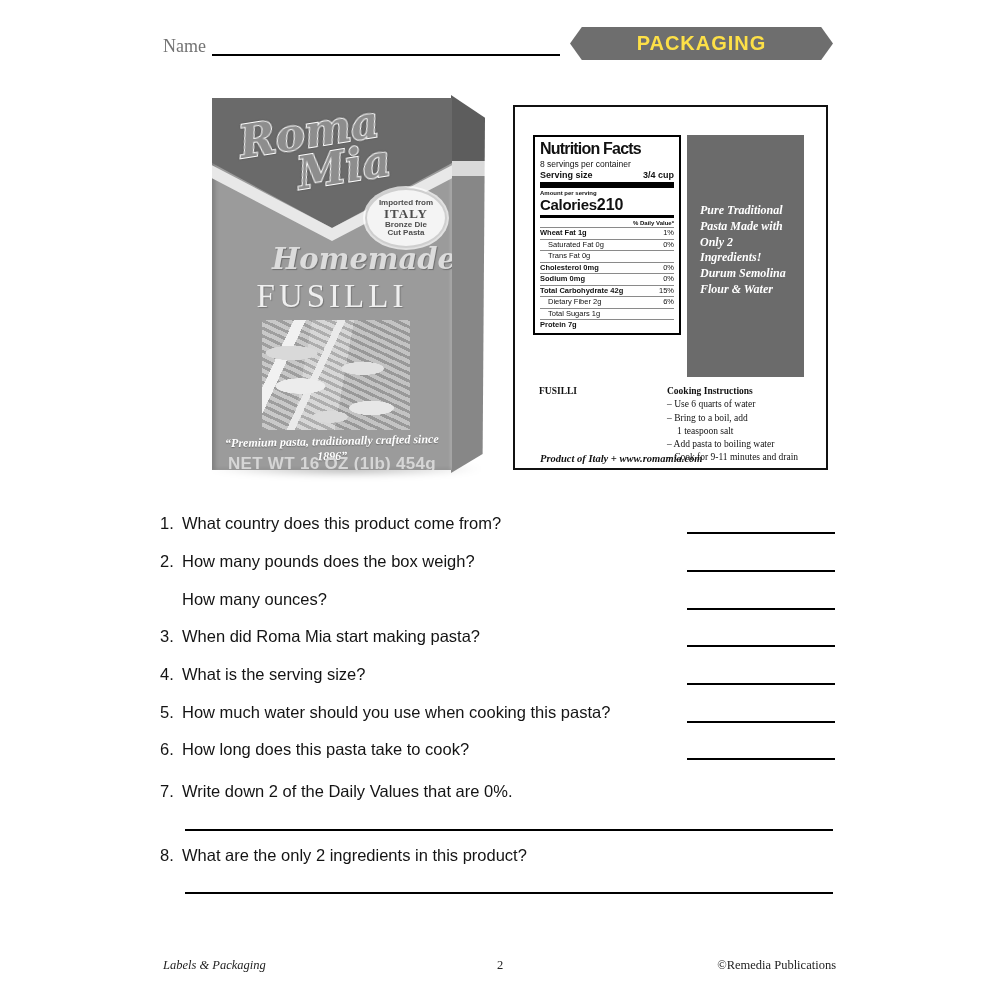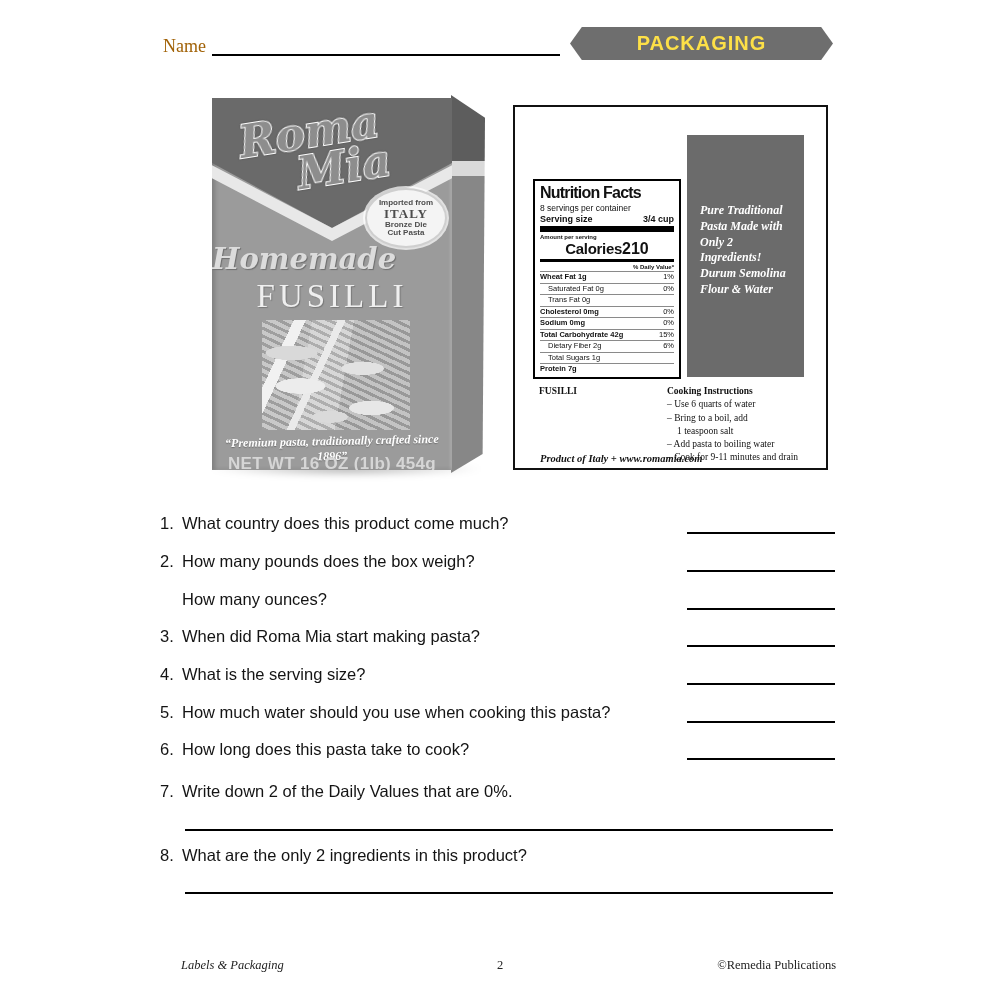--- a/index.html
+++ b/index.html
@@ -1,21 +1,21 @@
 <!DOCTYPE html>
 <html><head>
 <meta charset="utf-8">
 <style>
   html,body{margin:0;padding:0;background:#fff;}
   .page{position:relative;width:1000px;height:1000px;background:#fff;overflow:hidden;
         font-family:"Liberation Sans",sans-serif;color:#111;}
 
   
   .name-label{position:absolute;left:163px;top:36px;font-family:"Liberation Serif",serif;
-              font-size:18px;color:#a16207;}
+              font-size:18px;color:#737373;}
   .name-line{position:absolute;left:212px;top:54px;width:348px;border-top:2px solid #000;}
   .banner{position:absolute;left:570px;top:27px;width:263px;height:33px;background:#6e6e6e;
           clip-path:polygon(0 50%,4.5% 0,95.5% 0,100% 50%,95.5% 100%,4.5% 100%);
           display:flex;align-items:center;justify-content:center;}
   .banner span{color:#fde047;font-weight:bold;font-size:20px;letter-spacing:1px;}
 
   
   .box-wrap{position:absolute;left:195px;top:85px;width:300px;height:400px;}
   .box-shadow{position:absolute;left:12px;top:376px;width:278px;height:16px;
               background:radial-gradient(ellipse at 50% 50%,rgba(0,0,0,.30),rgba(0,0,0,0) 70%);
@@ -35,23 +35,23 @@
          filter:drop-shadow(0 0 1px #4f4f4f);line-height:.9;}
   .brand .l1{font-size:44px;}
   .brand .l2{font-size:44px;margin-left:58px;}
   .badge{position:absolute;left:153px;top:90px;width:78px;height:56px;background:#f4f4f4;
          border-radius:50%;border:2px solid #cfcfcf;box-shadow:0 0 0 2px rgba(255,255,255,.7);
          display:flex;flex-direction:column;align-items:center;justify-content:center;
          color:#4d4d4d;text-align:center;line-height:1.05;}
   .badge .b1{font-size:8px;font-weight:bold;}
   .badge .b2{font-family:"Liberation Serif",serif;font-size:13px;font-weight:bold;letter-spacing:1px;}
   .badge .b3,.badge .b4{font-size:8px;font-weight:bold;}
-  .homemade{position:absolute;left:0;top:144px;width:100%;text-align:left;
+  .homemade{position:absolute;left:0;top:144px;width:100%;text-align:center;
             font-family:"DejaVu Serif",serif;font-style:italic;font-weight:bold;font-size:29px;
-            color:#dcdcdc;text-shadow:1px 1px 1px #6f6f6f;}
+            color:#dcdcdc;text-shadow:1px 1px 1px #6f6f6f;padding-left:32px;}
   .fusilli{position:absolute;left:0;top:180px;width:100%;text-align:center;
            font-family:"Liberation Serif",serif;font-size:33px;letter-spacing:4px;
            color:#efefef;text-shadow:1px 1px 1px #777;}
   .pasta-window{position:absolute;left:50px;top:222px;width:148px;height:110px;
       background-color:#a2a2a2;
       background-image:
         radial-gradient(ellipse 42px 13px at 26% 60%,#ececec 0 58%,rgba(0,0,0,0) 60%),
         radial-gradient(ellipse 36px 11px at 68% 44%,#e2e2e2 0 58%,rgba(0,0,0,0) 60%),
         radial-gradient(ellipse 44px 12px at 20% 30%,#d9d9d9 0 58%,rgba(0,0,0,0) 60%),
         radial-gradient(ellipse 38px 12px at 74% 80%,#e7e7e7 0 58%,rgba(0,0,0,0) 60%),
@@ -62,28 +62,28 @@
   .tagline{position:absolute;left:0;top:336px;width:100%;text-align:center;
            font-family:"Liberation Serif",serif;font-style:italic;font-weight:bold;font-size:12px;
            color:#fff;transform:rotate(-1.2deg);text-shadow:0 1px 1px #6f6f6f;}
   .netwt{position:absolute;left:0;top:356px;width:100%;text-align:center;font-weight:bold;
          font-size:17px;color:#d6d6d6;letter-spacing:.3px;}
 
   
   .card{position:absolute;left:513px;top:105px;width:315px;height:365px;background:#fff;
         border:2px solid #111;box-sizing:border-box;}
   .nf{position:absolute;left:18px;top:28px;width:148px;border:2px solid #000;box-sizing:border-box;
-      padding:3px 5px 2px 5px;background:#fff;margin-top:44px;}
+      padding:3px 5px 2px 5px;background:#fff;}
   .nf-title{font-size:16px;font-weight:bold;letter-spacing:-.8px;white-space:nowrap;}
   .nf-serv{font-size:8.5px;margin-top:1px;}
   .nf-ssrow{display:flex;justify-content:space-between;font-size:9px;font-weight:600;margin-top:1px;}
   .bar7{height:6px;background:#000;margin:2px 0;}
   .bar3{height:3px;background:#000;margin:1px 0;}
   .nf-amt{font-size:6px;font-weight:600;margin-top:1px;}
-  .nf-cal{display:flex;justify-content:center;align-items:baseline;font-weight:bold;}
+  .nf-cal{display:flex;justify-content:flex-start;align-items:baseline;font-weight:bold;}
   .nf-cal .cl{font-size:15px;letter-spacing:-.3px;}
   .nf-cal .cv{font-size:16px;}
   .nf-dv{font-size:6px;text-align:right;font-weight:600;padding:1px 0 1px 0;}
   .n-row{display:flex;justify-content:space-between;border-top:1px solid #8a8a8a;
          font-size:7.5px;line-height:10.5px;}
   .n-row.b .lab{font-weight:bold;}
   .n-row.i .lab{padding-left:8px;}
   .side-panel{position:absolute;left:172px;top:28px;width:117px;height:242px;background:#6b6b6b;
               box-sizing:border-box;padding:68px 8px 0 13px;color:#fff;
               font-family:"Liberation Serif",serif;font-style:italic;font-weight:bold;
@@ -104,21 +104,21 @@
 
   
   .q-row{position:absolute;left:160px;width:675px;height:22px;font-size:16.5px;color:#141414;}
   .q-num{display:inline-block;width:22px;}
   .q-line{position:absolute;right:0;bottom:2px;width:148px;border-top:2px solid #000;}
   .full-line{position:absolute;left:185px;width:648px;border-top:2px solid #000;}
 
   
   .footer{position:absolute;left:0;top:958px;width:1000px;font-family:"Liberation Serif",serif;
           font-size:12.5px;color:#222;}
-  .f-left{position:absolute;left:181px;font-style:italic;}
+  .f-left{position:absolute;left:163px;font-style:italic;}
   .f-center{position:absolute;left:0;width:1000px;text-align:center;}
   .f-right{position:absolute;right:164px;}
 </style>
 </head>
 <body>
 
 <div class="page">
 
   <div class="name-label">Name</div>
   <div class="name-line"></div>
@@ -218,21 +218,21 @@
       <div class="step">–  Bring to a boil, add
 1 teaspoon salt</div>
       <div class="step">–  Add pasta to boiling water</div>
       <div class="step">–  Cook for 9-11 minutes and drain</div>
     </div>
 
     <div class="origin">Product of Italy + www.romamia.com</div>
   </div>
 
   <div class="q-row" style="top:514px">
-    <span class="q-num">1.</span><span class="q-text">What country does this product come much?</span>
+    <span class="q-num">1.</span><span class="q-text">What country does this product come from?</span>
     <span class="q-line"></span>
   </div>
   <div class="q-row" style="top:552px">
     <span class="q-num">2.</span><span class="q-text">How many pounds does the box weigh?</span>
     <span class="q-line"></span>
   </div>
   <div class="q-row" style="top:590px">
     <span class="q-num"></span><span class="q-text">How many ounces?</span>
     <span class="q-line"></span>
   </div>

